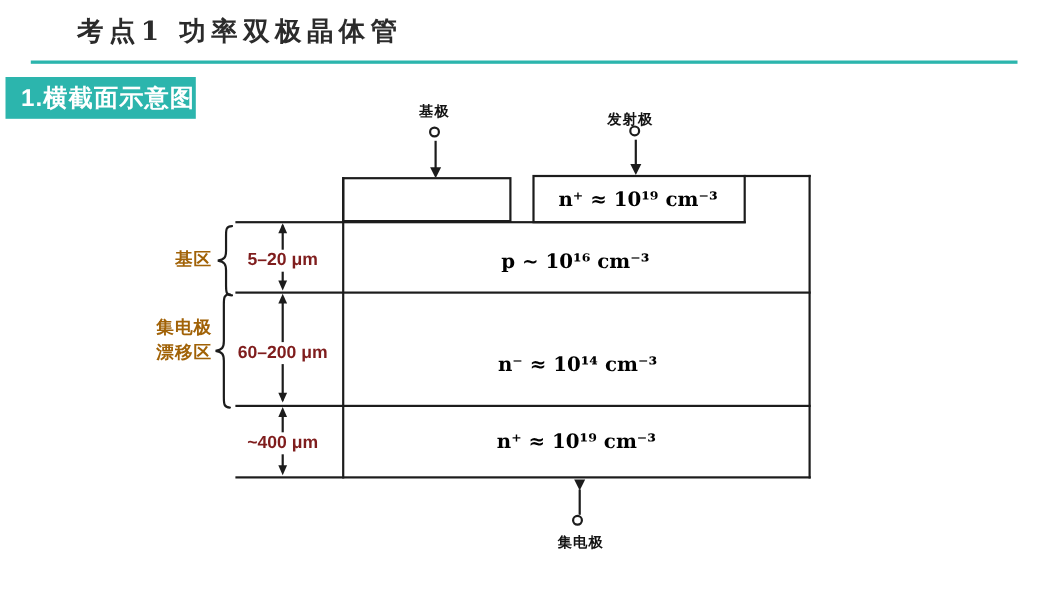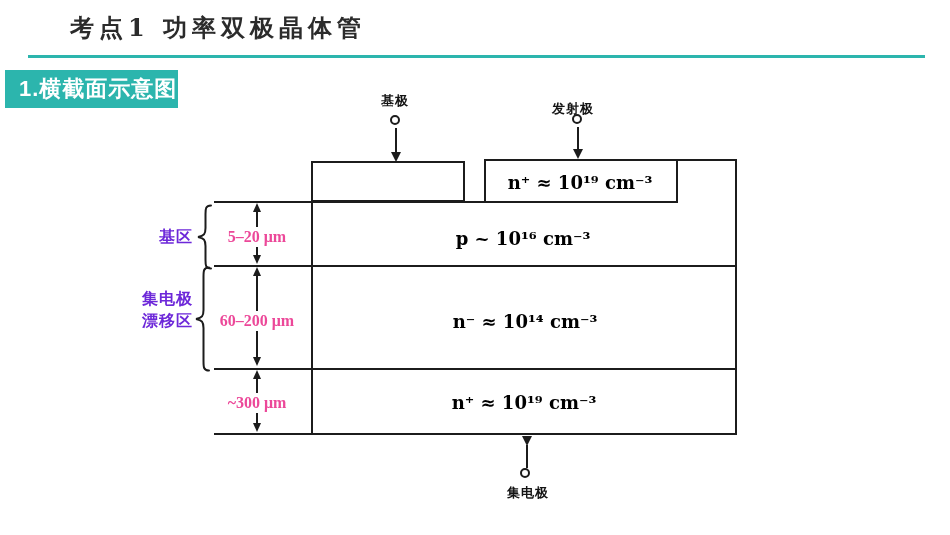--- a/index.html
+++ b/index.html
@@ -35,26 +35,26 @@
     position:absolute; transform:translateX(-50%);
     font-size:13px; font-weight:700; color:#141414; white-space:nowrap; letter-spacing:1px;
   }
   .doping {
     position:absolute; transform:translate(-50%,-50%);
     font-family:"DejaVu Serif","DejaVu Sans",serif; font-weight:700; font-size:18px;
     color:#000000; white-space:nowrap;
   }
   .dim-label {
     position:absolute; transform:translate(-50%,-50%);
-    font-family:Liberation Serif, serif; font-weight:700; font-size:16px;
-    color:#ec4899; white-space:nowrap; background:#fff; padding:1px 3px;
+    font-family:Liberation Sans, sans-serif; font-weight:700; font-size:16px;
+    color:#7f1d1d; white-space:nowrap; background:#fff; padding:1px 3px;
   }
   .region-label {
     position:absolute; text-align:right; font-size:16px; font-weight:700;
-    color:#6d28d9; white-space:nowrap; line-height:22px; letter-spacing:1px;
+    color:#a16207; white-space:nowrap; line-height:22px; letter-spacing:1px;
   }
   .brace { position:absolute; }
   .brace path { stroke:var(--ink); stroke-width:2; fill:none; stroke-linecap:round; }
 </style>
 </head>
 <body>
 
 <div class="canvas">
 
   <div class="page-title">考点1 功率双极晶体管</div>
@@ -82,21 +82,21 @@
   <div class="hline" style="left:676px; top:159px; width:61px;"></div>
   <div class="vline" style="left:735px; top:159px; height:276px;"></div>
   <div class="vline" style="left:311px; top:161px; height:274px;"></div>
   <div class="hline" style="left:214px; top:201px; width:464px;"></div>
   <div class="hline" style="left:214px; top:265px; width:523px;"></div>
   <div class="hline" style="left:214px; top:368px; width:523px;"></div>
   <div class="hline" style="left:214px; top:433px; width:523px;"></div>
 
   <div class="doping" style="left:580px; top:182px;">n⁺ ≈ 10¹⁹ cm⁻³</div>
   <div class="doping" style="left:523px; top:238px;">p ~ 10¹⁶ cm⁻³</div>
-  <div class="doping" style="left:525px; top:321px;">n⁻ ≈ 10¹⁴ cm⁻³</div>
+  <div class="doping" style="left:525px; top:332px;">n⁻ ≈ 10¹⁴ cm⁻³</div>
   <div class="doping" style="left:524px; top:402px;">n⁺ ≈ 10¹⁹ cm⁻³</div>
 
   <div>
     <div class="tri-up-s" style="left:253px; top:203px;"></div>
     <div class="vline" style="left:256px; top:205px; height:56px;"></div>
     <div class="tri-dn-s" style="left:253px; top:255px;"></div>
   </div>
   <div class="dim-label" style="left:257px; top:237px;">5–20 μm</div>
 
   <div>
@@ -104,21 +104,21 @@
     <div class="vline" style="left:256px; top:270px; height:94px;"></div>
     <div class="tri-dn-s" style="left:253px; top:357px;"></div>
   </div>
   <div class="dim-label" style="left:257px; top:321px;">60–200 μm</div>
 
   <div>
     <div class="tri-up-s" style="left:253px; top:370px;"></div>
     <div class="vline" style="left:256px; top:373px; height:56px;"></div>
     <div class="tri-dn-s" style="left:253px; top:423px;"></div>
   </div>
-  <div class="dim-label" style="left:257px; top:403px;">~300 μm</div>
+  <div class="dim-label" style="left:257px; top:403px;">~400 μm</div>
 
   <svg class="brace" style="left:196px; top:204px;" width="16" height="66" viewBox="0 0 16 66">
     <path d="M15 1.5 C9.5 1.5 9.5 5 9.5 10 L9.5 24 C9.5 30 8 32 2 33 C8 34 9.5 36 9.5 42 L9.5 56 C9.5 61 9.5 64.5 15 64.5"></path>
   </svg>
   <div class="region-label" style="right:757px; top:226px;">基区</div>
 
   <svg class="brace" style="left:194px; top:266px;" width="16" height="106" viewBox="0 0 16 106">
     <path d="M15 1.5 C9.5 1.5 9.5 5 9.5 11 L9.5 44 C9.5 50 8 52 2 53 C8 54 9.5 56 9.5 62 L9.5 95 C9.5 101 9.5 104.5 15 104.5"></path>
   </svg>
   <div class="region-label" style="right:757px; top:288px;">

